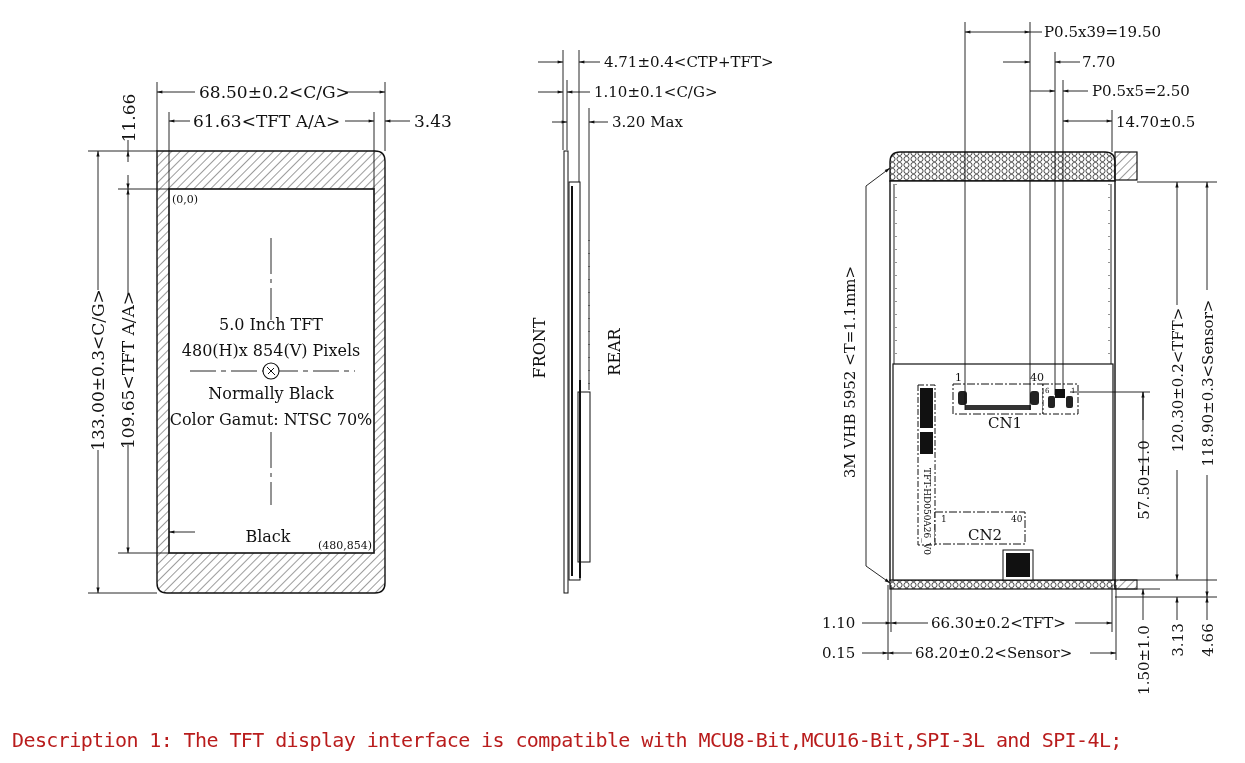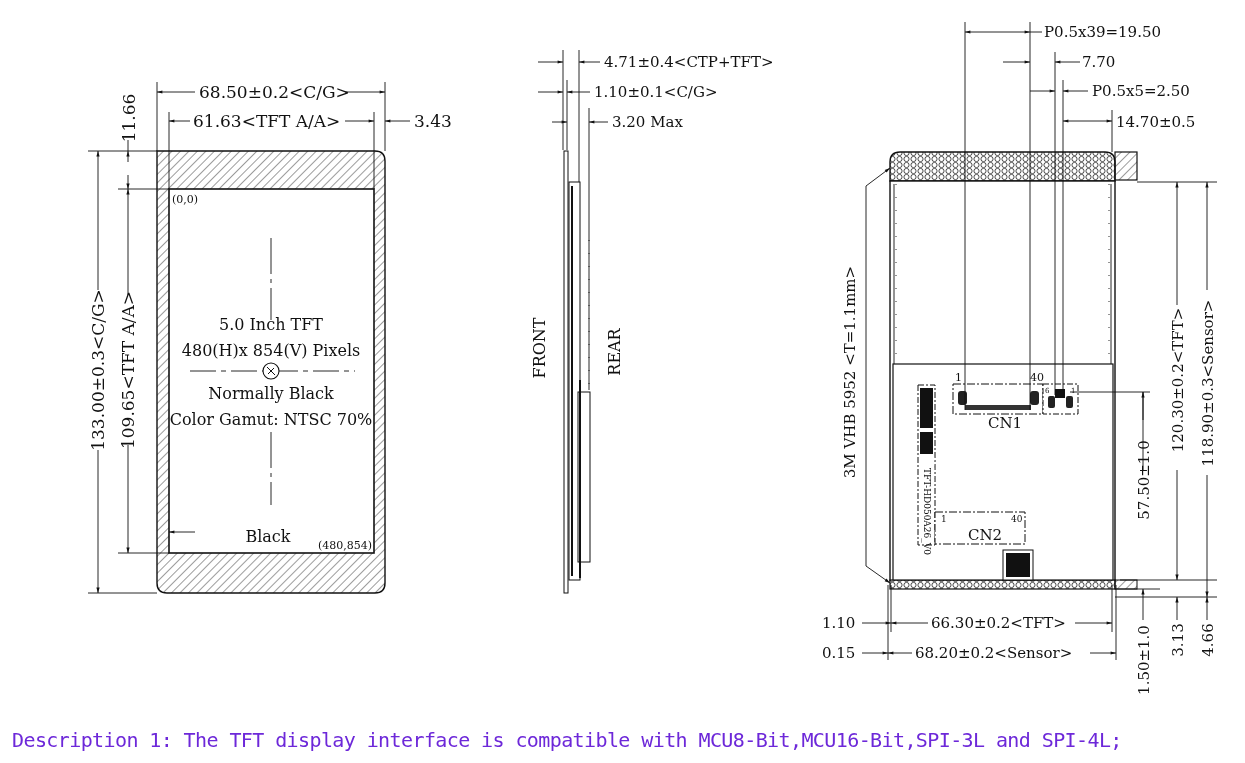--- a/index.html
+++ b/index.html
@@ -4,21 +4,21 @@
 <style>
   html, body { margin: 0; padding: 0; background: #ffffff; }
   body { width: 1245px; height: 763px; position: relative; overflow: hidden; font-family: "DejaVu Serif", "Liberation Serif", serif; }
   svg { position: absolute; left: 0; top: 0; }
   .dim { font-family: "DejaVu Serif", "Liberation Serif", serif; font-size: 17px; fill: #111; }
   .dim-s { font-family: "DejaVu Serif", "Liberation Serif", serif; font-size: 15px; fill: #111; }
   .small { font-family: "DejaVu Serif", "Liberation Serif", serif; font-size: 11px; fill: #111; }
   .lbl { font-family: "DejaVu Serif", "Liberation Serif", serif; font-size: 16px; fill: #111; }
   .ln-thin { stroke: #111; stroke-width: 0.9; fill: none; }
   .ln-bold { stroke: #111; stroke-width: 2; fill: none; }
-  .desc { position: absolute; left: 12px; top: 728px; color: #6d28d9; font-family: "DejaVu Sans Mono", "Liberation Mono", monospace; font-size: 20px; letter-spacing: -0.6px; white-space: nowrap; }
+  .desc { position: absolute; left: 12px; top: 728px; color: #b91c1c; font-family: "DejaVu Sans Mono", "Liberation Mono", monospace; font-size: 20px; letter-spacing: -0.6px; white-space: nowrap; }
 </style>
 </head>
 <body>
 
 <svg width="1245" height="763" viewBox="0 0 1245 763">
   <defs>
     <pattern id="hatch" patternUnits="userSpaceOnUse" width="6" height="6" patternTransform="rotate(45)">
       <line x1="0" y1="0" x2="0" y2="6" stroke="#222" stroke-width="0.9"></line>
     </pattern>
     <pattern id="honey" patternUnits="userSpaceOnUse" width="7" height="6">

